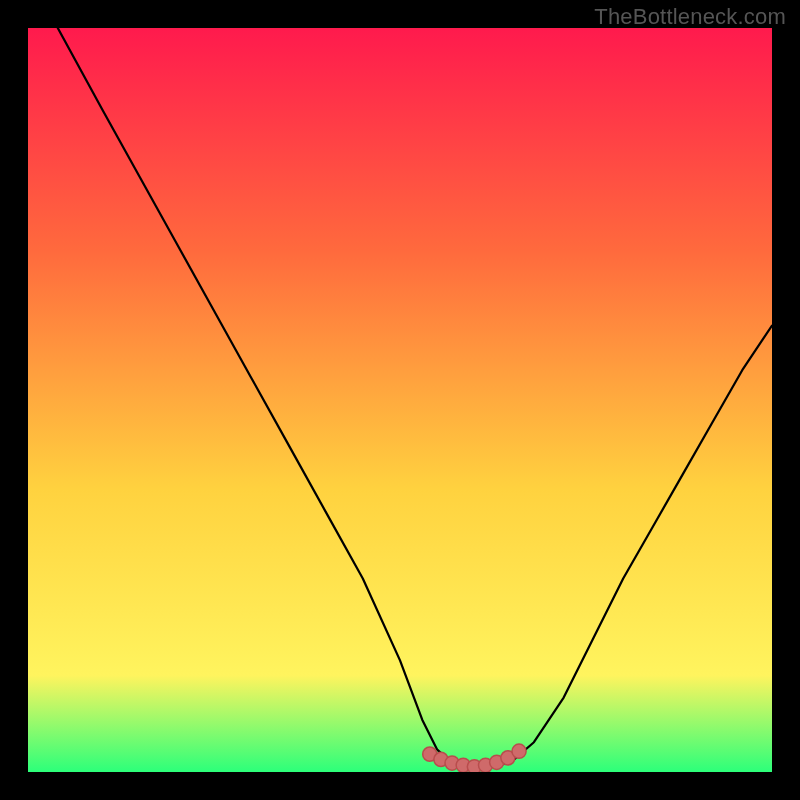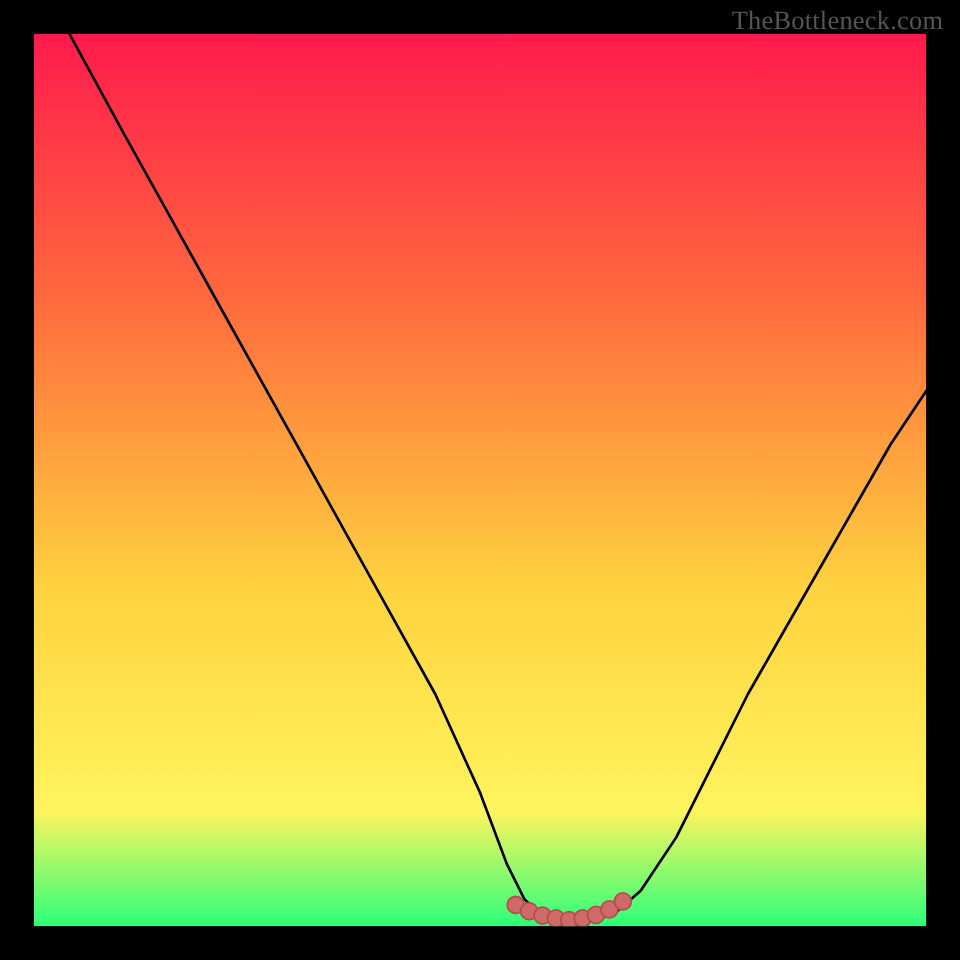--- a/index.html
+++ b/index.html
@@ -9,21 +9,20 @@
     height: 800px;
     overflow: hidden;
     background: #000;
     font-family: Arial, Helvetica, sans-serif;
   }
   .frame {
     position: relative;
     width: 800px;
     height: 800px;
     background: #000;
-    font-family: Liberation Serif, serif;
   }
   .plot-area {
     position: absolute;
     left: 28px;
     top: 28px;
     width: 744px;
     height: 744px;
     overflow: hidden;
   }
   .gradient-bg {

